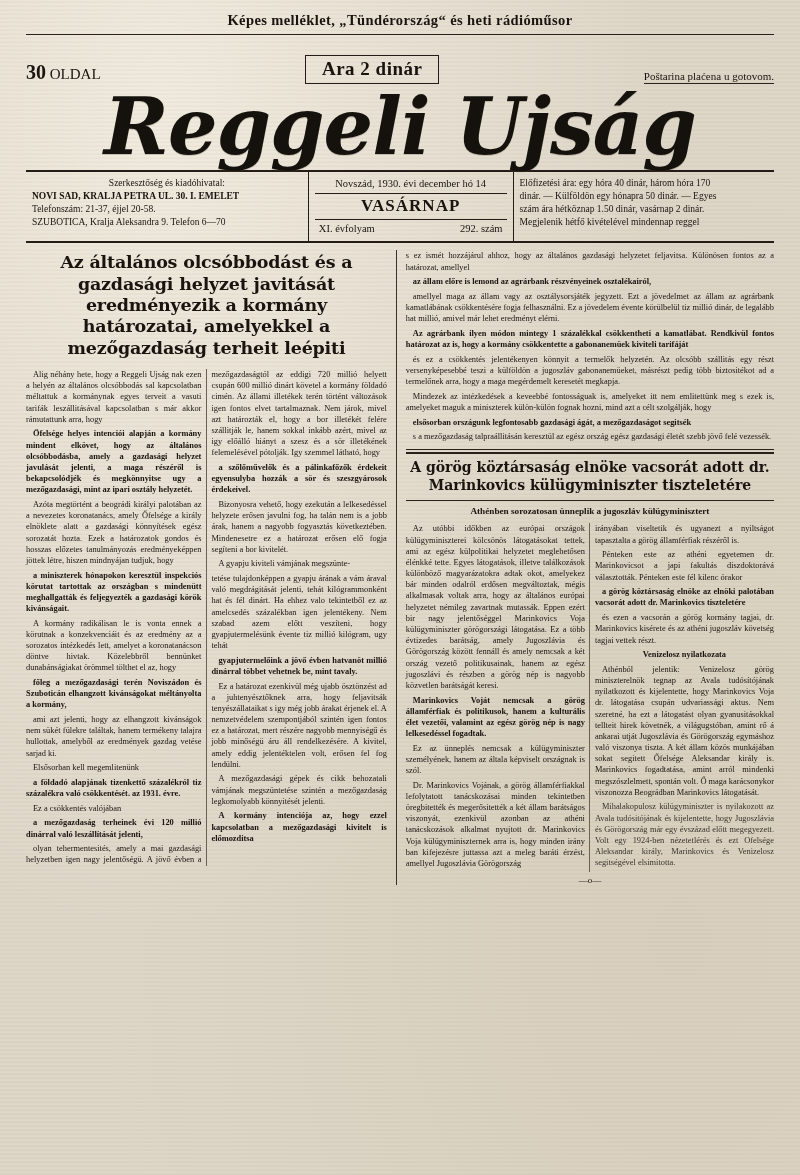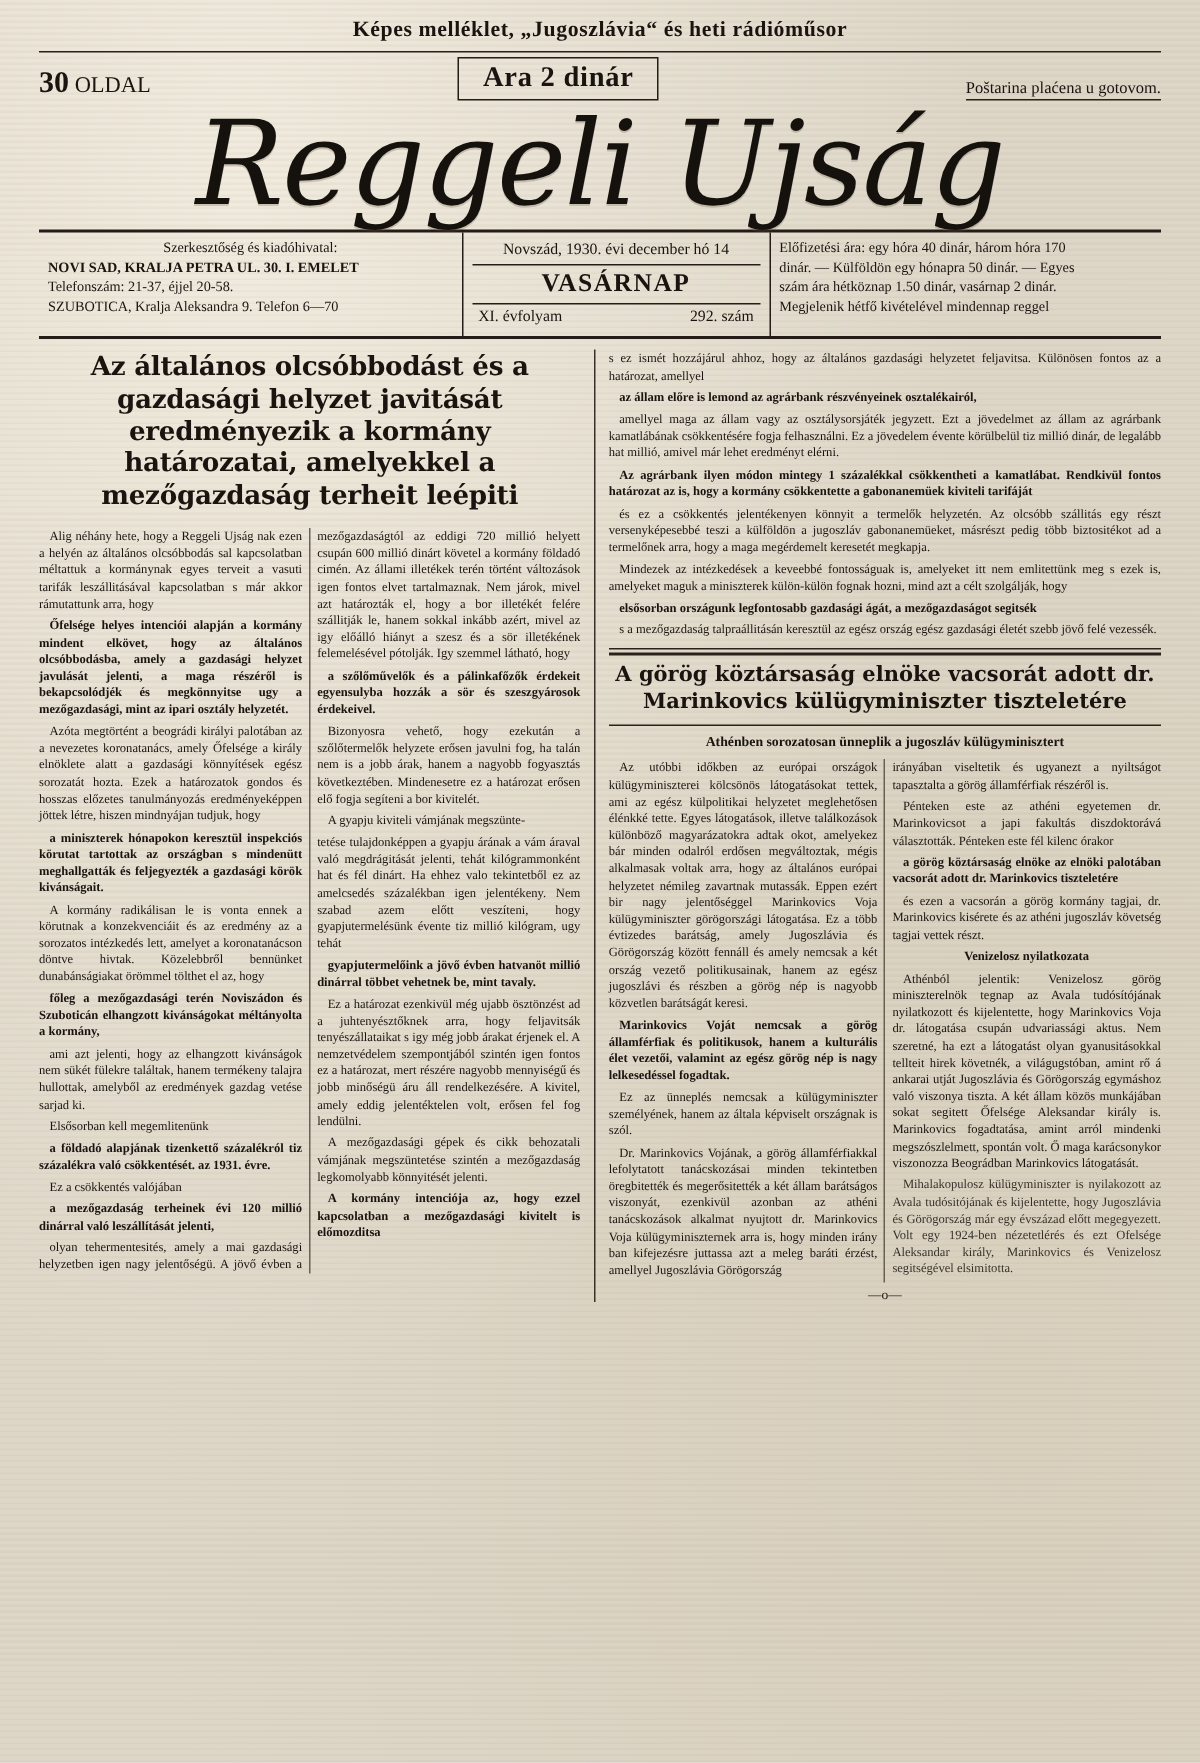--- a/index.html
+++ b/index.html
@@ -33,36 +33,36 @@
   .toprow{
     text-align:center;
     font-weight:bold;
     font-size:14.5px;
     letter-spacing:.4px;
     margin:2px 0 5px 0;
   }
   .rule{border-bottom:1px solid #2a211a;margin:2px 0;}
   .priceline{
     display:flex;align-items:flex-end;justify-content:space-between;
-    margin-top:3px;
+    margin-top:20px;
   }
   .pages{font-size:15px;}
   .pages b{font-size:20px;font-weight:bold;}
   .pricebox{
     border:1.5px solid #241c16;
     padding:2px 16px 3px 16px;
     font-weight:bold;font-size:19px;
     font-family:"Liberation Serif",serif;
     letter-spacing:.5px;
   }
   .postal{font-size:11px;border-bottom:1px solid #2a211a;padding-bottom:1px;}
   .title{
     text-align:center;
     font-family:"DejaVu Serif", serif;
-    font-weight:normal;
+    font-weight:bold;
     font-size:78px;
     line-height:.95;
     letter-spacing:-1px;
     margin:6px 0 2px 0;
     color:#15110d;
     text-shadow:0 1px 0 rgba(90,75,55,.25);
     font-style:italic;
   }
   .titlewrap{position:relative;}
   .headbar{
@@ -142,21 +142,21 @@
   .endmark{text-align:center;font-size:9px;margin-top:3px;}
   .fade{opacity:.86;}
 </style>
 </head>
 <body>
 
 <div class="page">
   <div class="paper-grain"></div>
   <div class="inner">
 
-    <div class="toprow">Képes melléklet, „Jugoszlávia“ és heti rádióműsor</div>
+    <div class="toprow">Képes melléklet, „Tündérország“ és heti rádióműsor</div>
     <div class="rule"></div>
 
     <div class="priceline">
       <div class="pages">
         <b>30</b>
         <span>OLDAL</span>
       </div>
       <div class="pricebox">Ara 2 dinár</div>
       <div class="postal">Poštarina plaćena u gotovom.</div>
     </div>
@@ -201,21 +201,21 @@
           <p class="b">a miniszterek hónapokon keresztül inspekciós körutat tartottak az országban s mindenütt meghallgatták és feljegyezték a gazdasági körök kivánságait.</p>
           <p>A kormány radikálisan le is vonta ennek a körutnak a konzekvenciáit és az eredmény az a sorozatos intézkedés lett, amelyet a koronatanácson döntve hivtak. Közelebbről bennünket dunabánságiakat örömmel tölthet el az, hogy</p>
           <p class="b">főleg a mezőgazdasági terén Noviszádon és Szuboticán elhangzott kivánságokat méltányolta a kormány,</p>
           <p>ami azt jelenti, hogy az elhangzott kivánságok nem sükét fülekre találtak, hanem termékeny talajra hullottak, amelyből az eredmények gazdag vetése sarjad ki.</p>
           <p>Elsősorban kell megemlitenünk</p>
           <p class="b">a földadó alapjának tizenkettő százalékról tiz százalékra való csökkentését. az 1931. évre.</p>
           <p>Ez a csökkentés valójában</p>
           <p class="b">a mezőgazdaság terheinek évi 120 millió dinárral való leszállítását jelenti,</p>
           <p>olyan tehermentesités, amely a mai gazdasági helyzetben igen nagy jelentőségü. A jövő évben a mezőgazdaságtól az eddigi 720 millió helyett csupán 600 millió dinárt követel a kormány földadó cimén. Az állami illetékek terén történt változások igen fontos elvet tartalmaznak. Nem járok, mivel azt határozták el, hogy a bor illetékét felére szállitják le, hanem sokkal inkább azért, mivel az igy előálló hiányt a szesz és a sör illetékének felemelésével pótolják. Igy szemmel látható, hogy</p>
           <p class="b">a szőlőművelők és a pálinkafőzők érdekeit egyensulyba hozzák a sör és szeszgyárosok érdekeivel.</p>
-          <p>Bizonyosra vehető, hogy ezekután a szőlőtermelők helyzete erősen javulni fog, ha talán nem is a jobb árak, hanem a nagyobb fogyasztás következtében. Mindenesetre ez a határozat erősen elő fogja segíteni a bor kivitelét.</p>
+          <p>Bizonyosra vehető, hogy ezekután a lelkesedéssel helyzete erősen javulni fog, ha talán nem is a jobb árak, hanem a nagyobb fogyasztás következtében. Mindenesetre ez a határozat erősen elő fogja segíteni a bor kivitelét.</p>
           <p>A gyapju kiviteli vámjának megszünte-</p>
           <p class="noind">tetése tulajdonképpen a gyapju árának a vám áraval való megdrágitását jelenti, tehát kilógrammonként hat és fél dinárt. Ha ehhez valo tekintetből ez az amelcsedés százalékban igen jelentékeny. Nem szabad azem előtt veszíteni, hogy gyapjutermelésünk évente tiz millió kilógram, ugy tehát</p>
           <p class="b">gyapjutermelőink a jövő évben hatvanöt millió dinárral többet vehetnek be, mint tavaly.</p>
           <p>Ez a határozat ezenkivül még ujabb ösztönzést ad a juhtenyésztőknek arra, hogy feljavitsák tenyészállataikat s igy még jobb árakat érjenek el. A nemzetvédelem szempontjából szintén igen fontos ez a határozat, mert részére nagyobb mennyiségű és jobb minőségü áru áll rendelkezésére. A kivitel, amely eddig jelentéktelen volt, erősen fel fog lendülni.</p>
           <p>A mezőgazdasági gépek és cikk behozatali vámjának megszüntetése szintén a mezőgazdaság legkomolyabb könnyitését jelenti.</p>
           <p class="b">A kormány intenciója az, hogy ezzel kapcsolatban a mezőgazdasági kivitelt is előmozditsa</p>
         </div>
       </div>
 
       <div class="colR">

